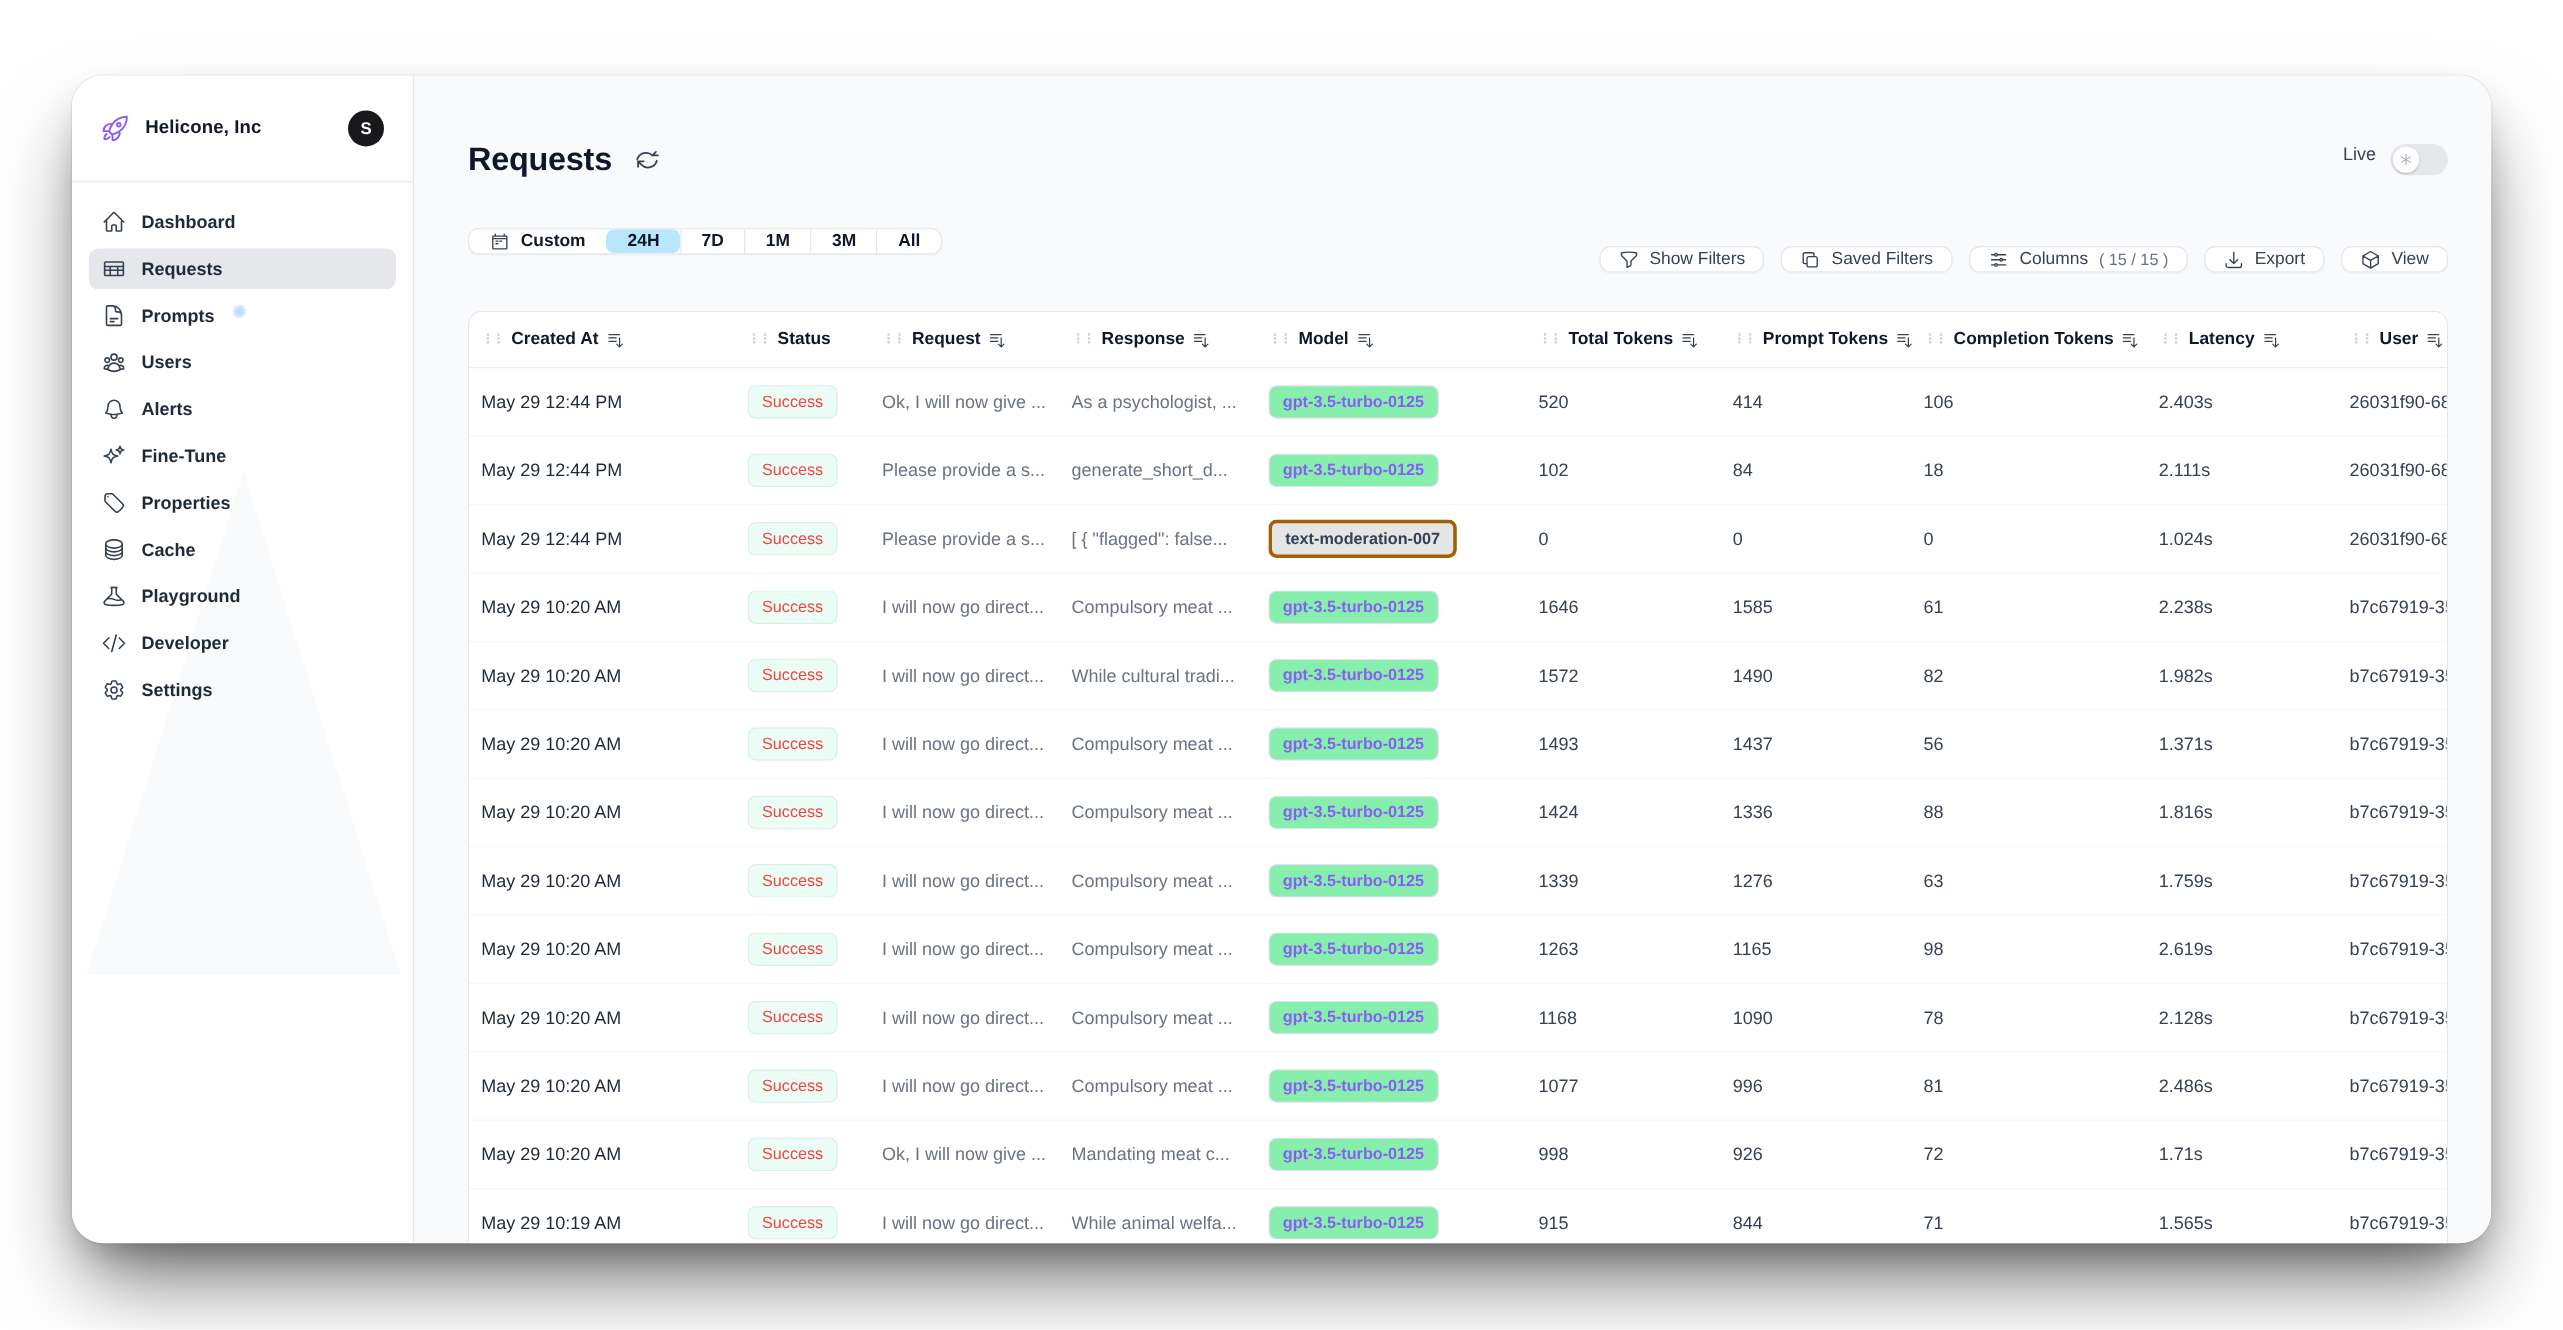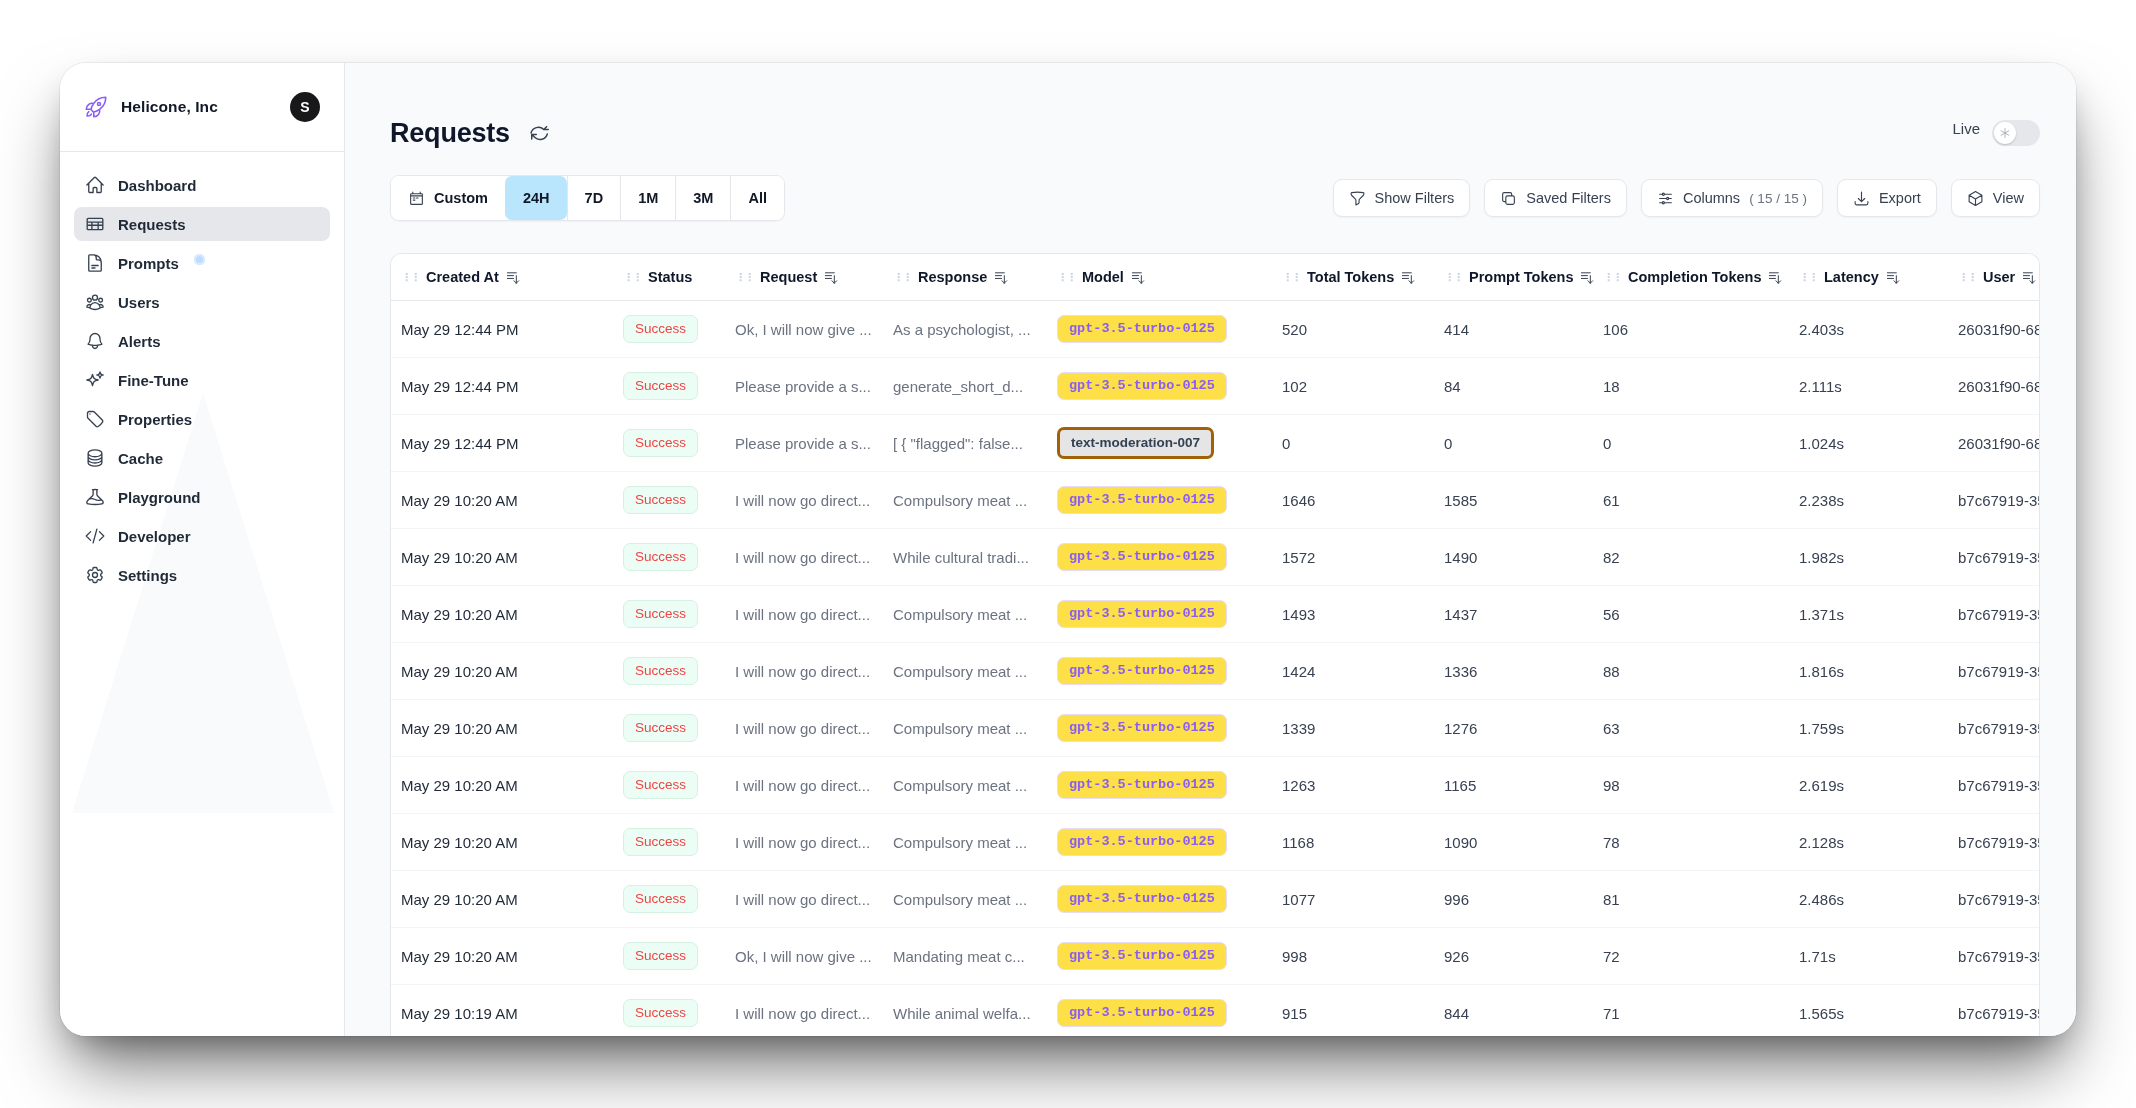--- a/index.html
+++ b/index.html
@@ -39,32 +39,32 @@
   .refresh-btn { width:24px; height:24px; color:#374151; cursor:pointer; background:none; border:none; padding:0; }
   .refresh-btn svg { width:22px; height:22px; }
   .ph-right { display:flex; align-items:flex-start; gap:12px; }
   .live-label { font-size:15px; font-weight:500; color:#374151; }
   .toggle { position:relative; width:48px; height:26px; border-radius:13px; background:#e5e7eb; cursor:pointer; }
   .knob { position:absolute; left:2px; top:2px; width:22px; height:22px; border-radius:50%;
     background:#ffffff; box-shadow:0 1px 2px rgba(0,0,0,.18); display:flex; align-items:center; justify-content:center; }
   .knob svg { width:12px; height:12px; color:#9ca3af; }
 
   .toolbar-row { margin-top:22px; display:flex; align-items:center; justify-content:space-between; }
-  .segmented { display:inline-flex; align-items:stretch; height:46px; background:#ffffff;
+  .segmented { display:inline-flex; align-items:stretch; height:22px; background:#ffffff;
     border:1px solid #e5e7eb; border-radius:9px; overflow:hidden; box-shadow:0 1px 2px rgba(0,0,0,.04); }
   .seg { display:flex; align-items:center; gap:9px; padding:0 17px; font-size:14.5px; font-weight:600;
     color:#111827; cursor:pointer; border-left:1px solid #e5e7eb; background:#ffffff; }
   .seg:first-child { border-left:none; }
   .seg svg { width:17px; height:17px; color:#374151; }
   .seg.active { background:#bae6fd; border-radius:7px; border-left-color:transparent; }
   .actions { display:flex; align-items:center; gap:14px; }
-  .act-btn { display:flex; align-items:center; gap:9px; height:38px; padding:0 15px;
+  .act-btn { display:flex; align-items:center; gap:9px; height:22px; padding:0 15px;
     background:#ffffff; border:1px solid #e5e7eb; border-radius:9px; cursor:pointer;
     font-size:14.5px; font-weight:500; color:#374151; box-shadow:0 1px 2px rgba(0,0,0,.04);
-    font-family:inherit; white-space:nowrap; }
+    font-family:inherit; white-space:nowrap;margin-top:30px; }
   .act-btn svg { width:17px; height:17px; color:#374151; }
   .col-count { color:#6b7280; font-size:13.5px; font-weight:400; }
 
   
   .table-card { margin-top:32px; flex:1; background:#ffffff; border:1px solid #e5e7eb;
     border-bottom:none; border-radius:12px 12px 0 0; overflow:hidden; display:flex; flex-direction:column; }
   .grid-cols { display:grid; grid-template-columns:222px 112px 158px 164px 225px 162px 159px 196px 159px minmax(0,1fr);
     padding-left:10px; align-items:center; }
   .t-head { height:47px; flex:0 0 47px; border-bottom:1px solid #e5e7eb; background:#ffffff; }
   .th { display:flex; align-items:center; gap:7px; font-size:14.5px; font-weight:700;
@@ -72,21 +72,21 @@
   .grip { color:#cbd5e1; font-size:11px; letter-spacing:-2px; line-height:1; cursor:grab; }
   .sort-ic { width:15px; height:15px; color:#374151; flex:0 0 15px; }
   .tr { height:57px; border-bottom:1px solid #f3f4f6; background:#ffffff; cursor:pointer; }
   .td { font-size:15px; color:#374151; white-space:nowrap; overflow:hidden; padding-right:12px; }
   .td-date { font-weight:500; color:#1f2937; }
   .td-text { color:#6b7280; }
   .badge { display:inline-block; font-size:13.5px; font-weight:500; padding:5px 11px;
     border-radius:7px; line-height:1.2; }
   .badge-success { background:#ecfdf5; border:1px solid #d6f0e2; color:#ef4444; }
   .badge-model { font-weight:600; }
-  .badge-model.purple { background:#fde047; border:1px solid #e7dcf7; color:#8b5cf6;font-family:Liberation Mono, monospace; }
+  .badge-model.purple { background:#86efac; border:1px solid #e7dcf7; color:#8b5cf6; }
   .badge-model.teal { background:#e5e5e5; border:3px solid #a16207; color:#334155; }
 </style>
 </head>
 <body>
 
 <div class="stage">
   <div class="window">
 
     <aside class="sidebar">
       <div class="watermark"></div>

